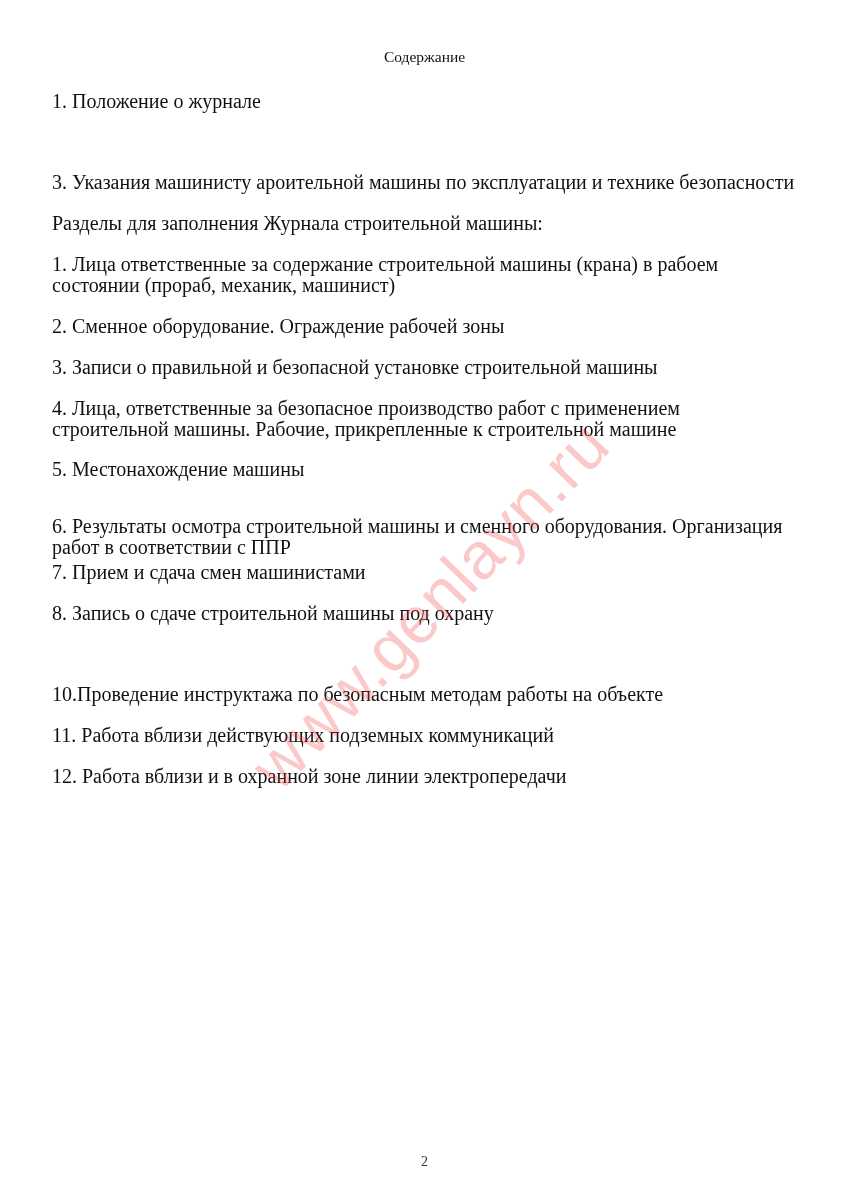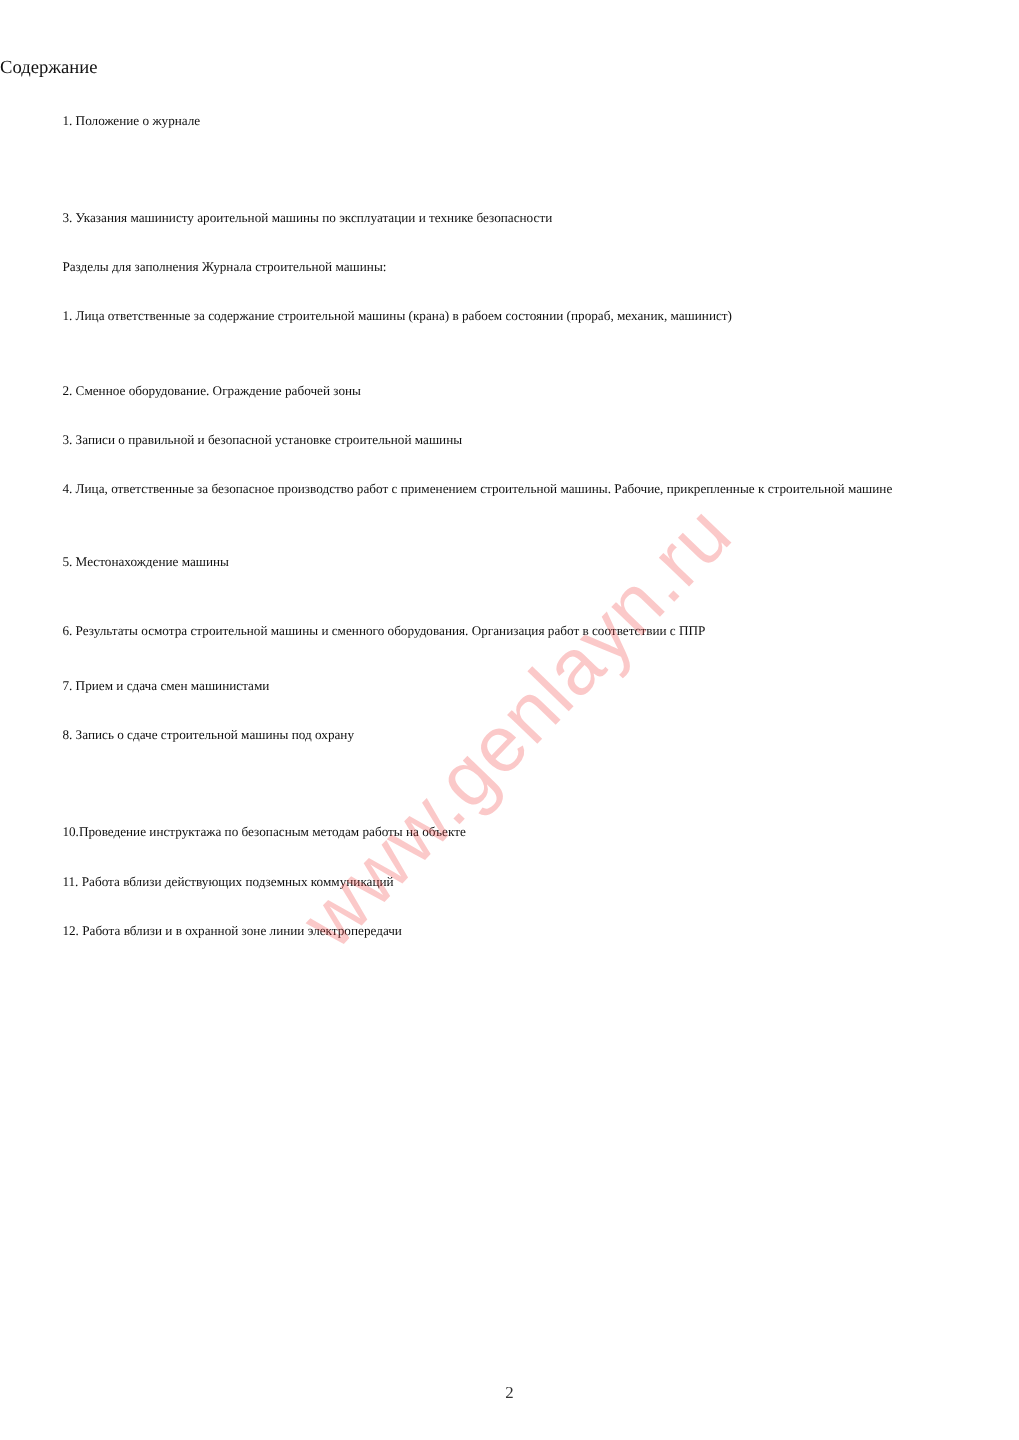--- a/index.html
+++ b/index.html
@@ -18,27 +18,28 @@
     .page {
       position: absolute;
       left: 0; top: 0;
       width: 849px; height: 1200px;
     }
     .title {
       position: absolute;
       top: 48px;
       left: 0;
       width: 849px;
+      text-align: center;
       font-size: 15.5px;
     }
     .line {
       position: absolute;
       left: 52px;
       width: 745px;
-      font-size: 11px;
+      font-size: 20px;
       line-height: 21px;
       white-space: normal;
     }
     .page-number {
       position: absolute;
       top: 1154px;
       left: 0;
       width: 849px;
       text-align: center;
       font-size: 14px;

